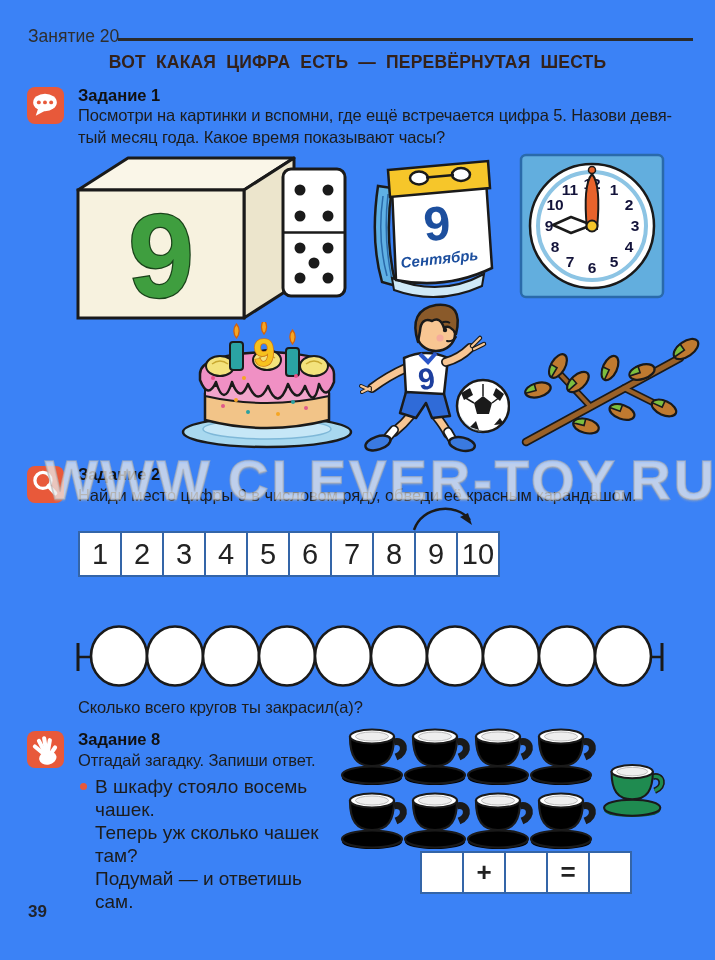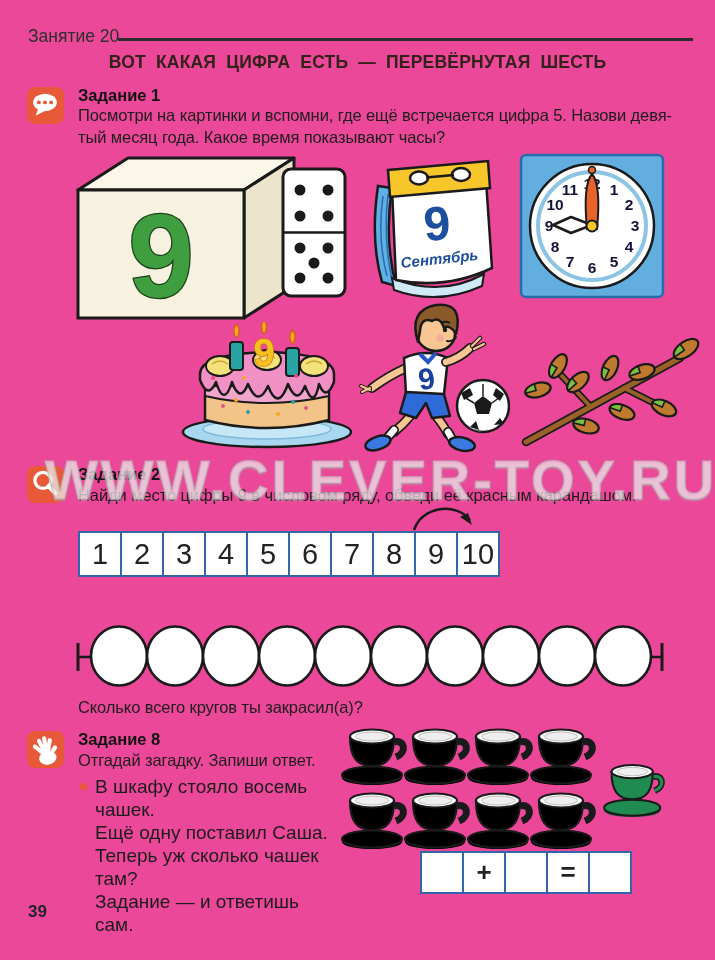--- a/index.html
+++ b/index.html
@@ -1,16 +1,16 @@
 <!DOCTYPE html>
 <html><head>
 <meta charset="utf-8">
 <style>
   html,body{margin:0;padding:0;background:#ffffff;}
-  #page{position:relative;width:715px;height:960px;background:#ec4899;overflow:hidden;
+  #page{position:relative;width:715px;height:960px;background:#3b82f6;overflow:hidden;
         font-family:"Liberation Sans",sans-serif;color:#1c1c1c;}
   .abs{position:absolute;}
   
   .lesson{left:28px;top:26px;font-size:17.5px;color:#2e2e2e;}
   .rule{left:118px;top:38px;width:575px;height:2.5px;background:#2b2b2b;}
   .title{left:0;top:52px;width:715px;text-align:center;font-weight:bold;font-size:17.5px;
          color:#33211a;word-spacing:5px;letter-spacing:.2px;}
   
   .task-icon{width:37px;height:37px;background:#e8593a;border-radius:8px;}
   .task-head{font-weight:bold;font-size:16.5px;color:#111;}
@@ -320,23 +320,22 @@
         <line x1="19" y1="26" x2="27.5" y2="18" stroke="#fff" stroke-width="4" stroke-linecap="round"></line>
         <ellipse cx="18.5" cy="26.5" rx="8.5" ry="6.5" fill="#fff"></ellipse>
       </g>
     </svg>
   </div>
   <div class="abs task-head" style="left:78px;top:730px;">Задание 8</div>
   <div class="abs task-text" style="left:78px;top:751px;">Отгадай загадку. Запиши ответ.</div>
   <div class="abs bullet" style="left:80px;top:783px;"></div>
   <div class="abs" style="left:95px;top:775px;width:240px;">
     <div class="riddle-line">В шкафу стояло восемь чашек.</div>
-    <div class="riddle-line">Ещё одну поставил Саша.</div>
     <div class="riddle-line">Теперь уж сколько чашек там?</div>
-    <div class="riddle-line">Задание — и ответишь сам.</div>
+    <div class="riddle-line">Подумай — и ответишь сам.</div>
   </div>
 
   <svg class="abs" style="left:340px;top:722px;" width="260" height="128" viewBox="0 0 260 128">
     <defs>
       <g id="cup">
         <ellipse cx="32" cy="56" rx="30" ry="7" class="sh"></ellipse>
         <ellipse cx="32" cy="53" rx="30" ry="8.5" class="c" stroke="#1a1a1a" stroke-width="2.2"></ellipse>
         <path d="M54,20 C64,17 68,30 56,35" fill="none" stroke="#1a1a1a" stroke-width="7"></path>
         <path d="M54,20 C64,17 68,30 56,35" fill="none" class="cs" stroke-width="3.6"></path>
         <path d="M10,15 C10,34 16,44 32,44 C48,44 54,34 54,15 Z" class="c" stroke="#1a1a1a" stroke-width="2.2"></path>

